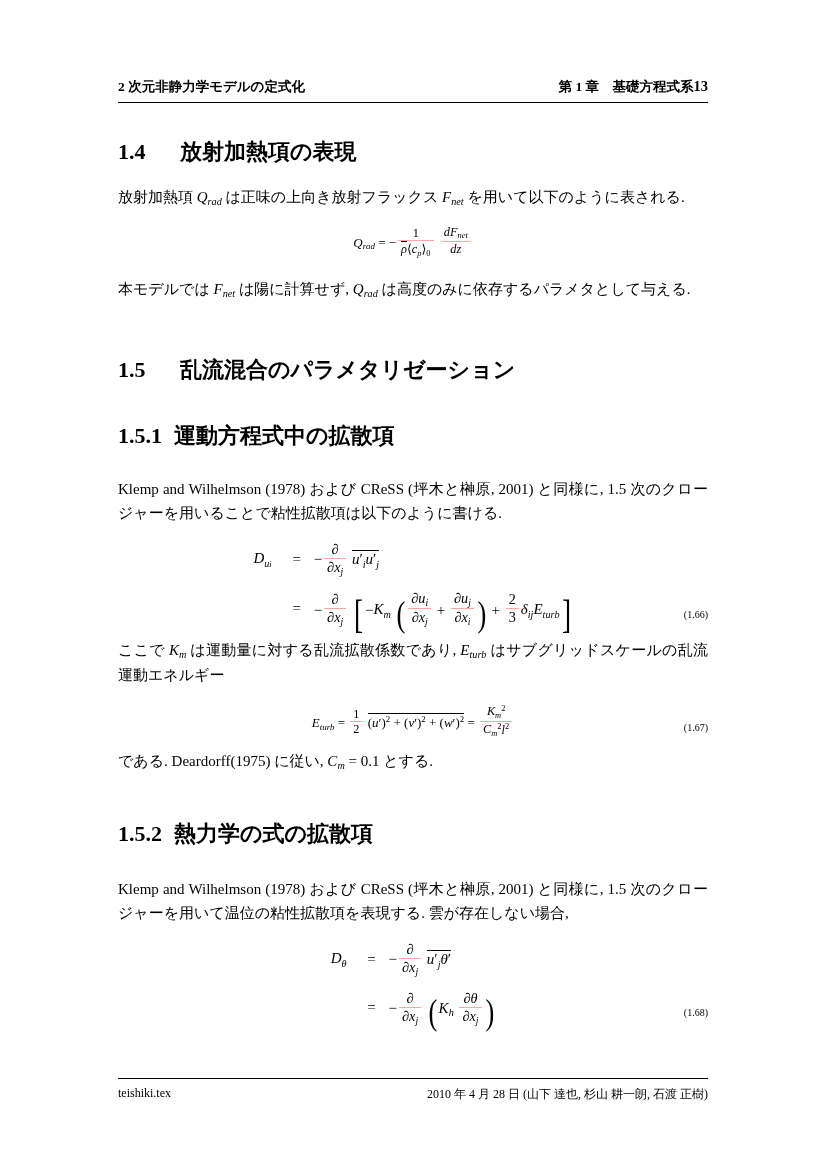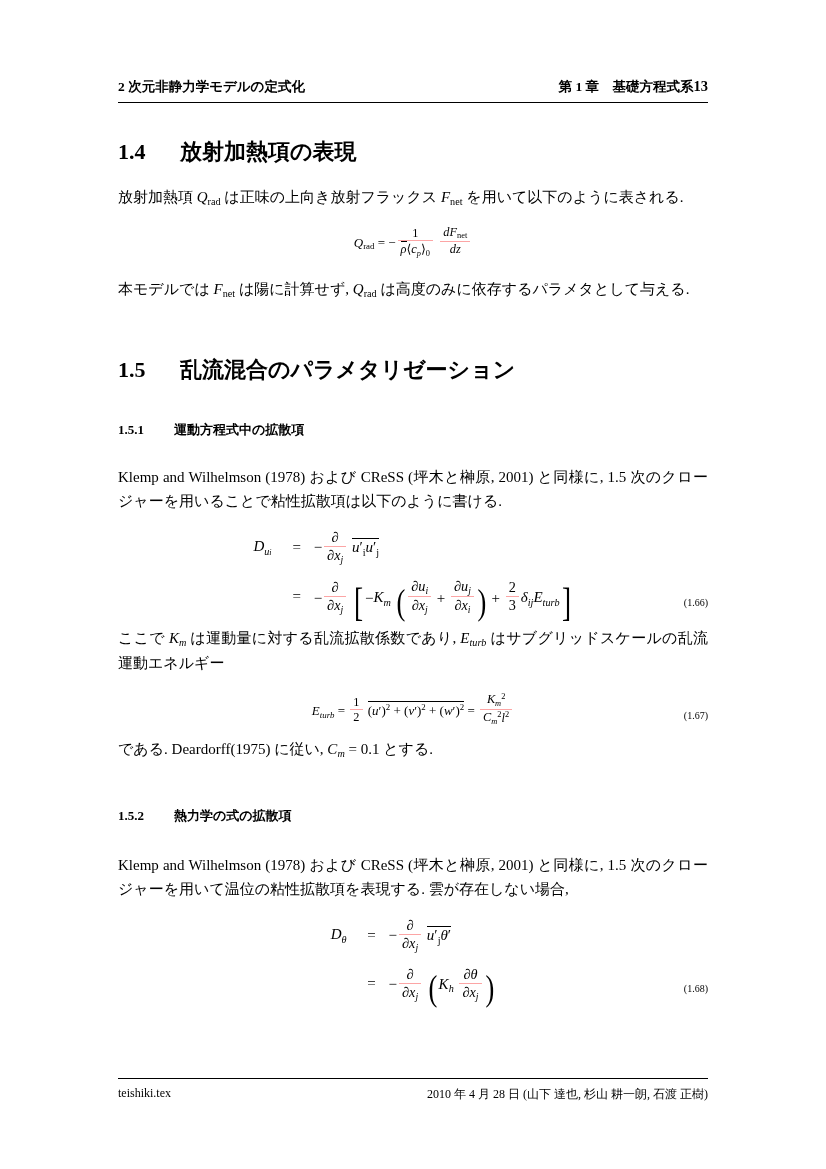--- a/index.html
+++ b/index.html
@@ -42,21 +42,21 @@
 
   
   h1.sec {
     font-size: 22px;
     font-weight: bold;
     margin: 34px 0 0 0;
     letter-spacing: 0px;
   }
   h1.sec .num { display: inline-block; width: 62px; }
   h2.subsec {
-    font-size: 13px;
+    font-size: 22px;
     font-weight: bold;
     margin: 30px 0 0 0;
   }
   h2.subsec .num { display: inline-block; width: 56px; }
 
   
   p.body {
     font-size: 15px;
     line-height: 1.62;
     margin: 18px 0 0 0;
@@ -73,21 +73,21 @@
   .eqno {
     position: absolute;
     right: 0;
     bottom: 0;
     font-size: 10px;
   }
   .mrow {
     display: inline-block;
   }
   i.v { font-family: "Liberation Serif", serif; font-style: italic; }
-  .sub { font-size: 0.68em; vertical-align: -0.32em;  margin-top: 12px;}
+  .sub { font-size: 0.68em; vertical-align: -0.32em; font-style: italic; margin-top: 12px;}
   .subn { font-size: 0.68em; vertical-align: -0.32em; font-style: normal;}
   .sup { font-size: 0.68em; vertical-align: 0.55em; font-style: normal;}
 
   
   .frac {
     display: inline-block;
     vertical-align: -0.52em;
     text-align: center;
     line-height: 1.18;
     margin: 0 2px;

